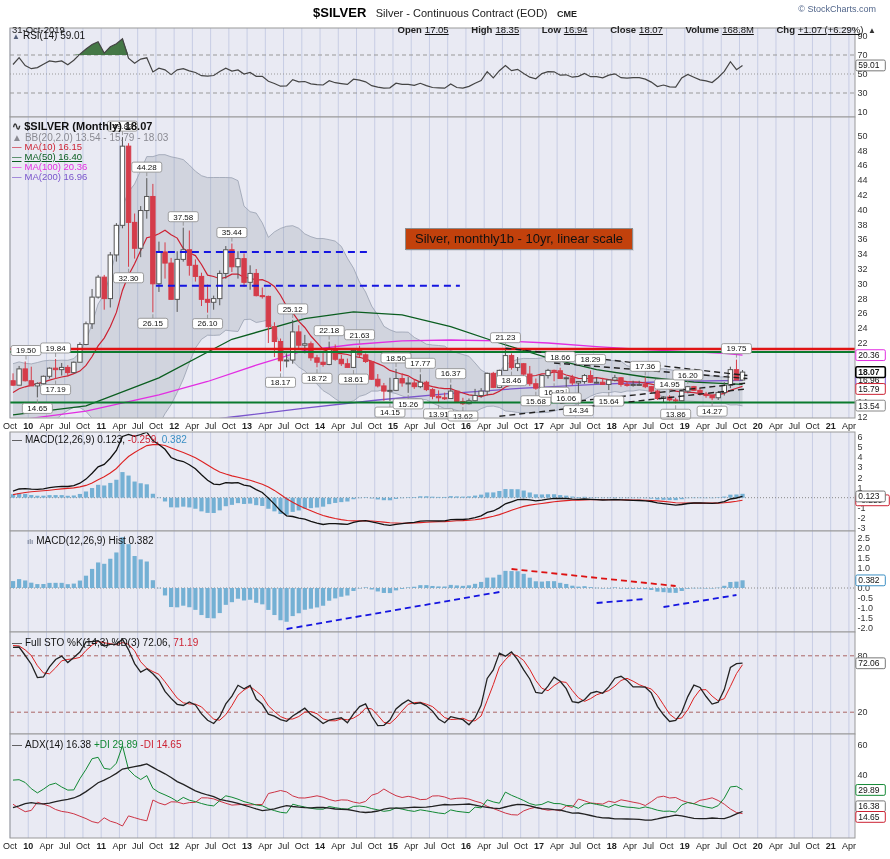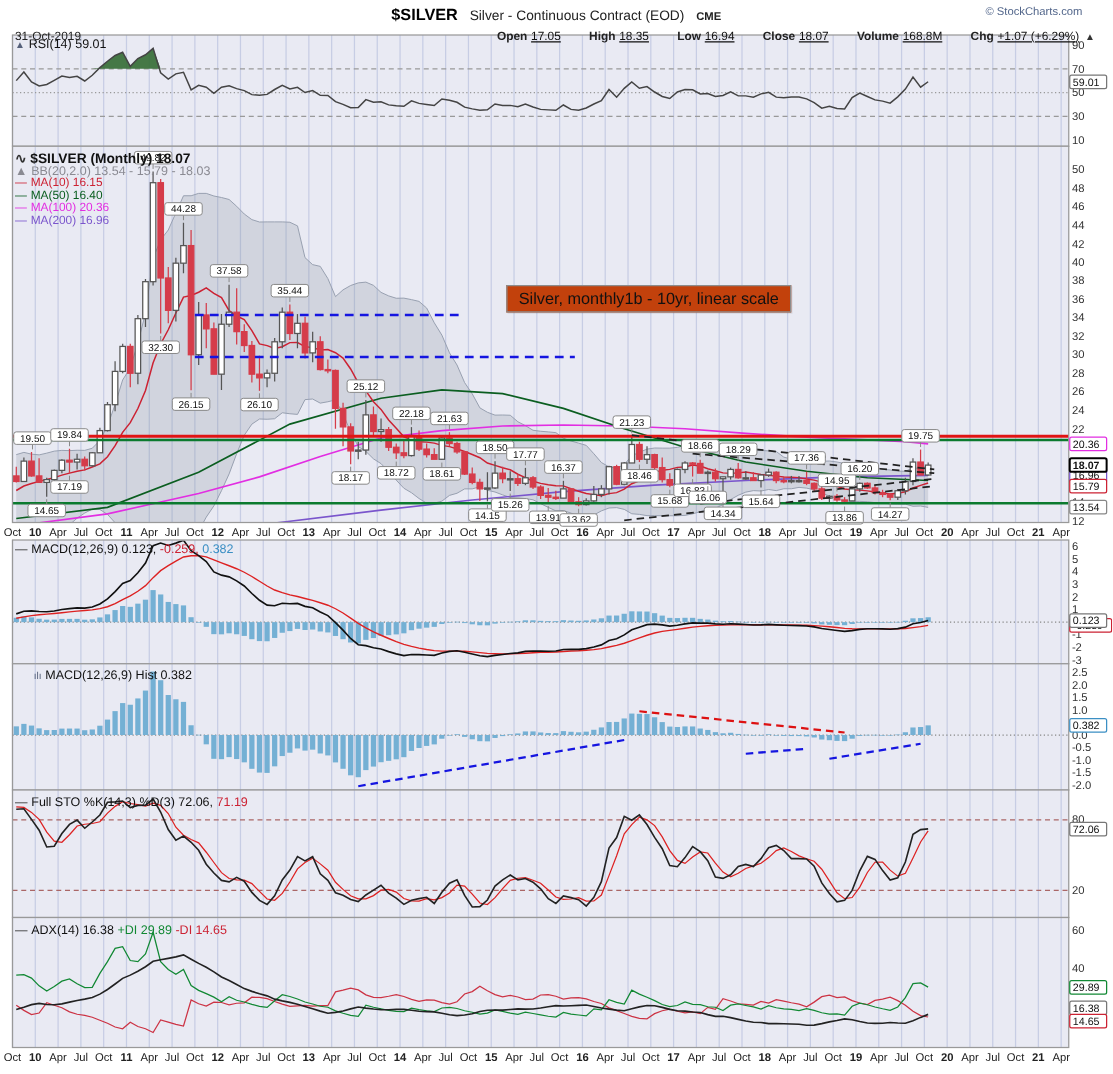--- a/index.html
+++ b/index.html
@@ -2,33 +2,33 @@
 <html><head>
 <meta charset="utf-8">
 <style>
   html,body{margin:0;padding:0;background:#fff;}
   #root{position:relative;width:890px;height:859px;background:#fff;
         font-family:"Liberation Sans",sans-serif;overflow:hidden;}
   .hrow1{position:absolute;left:12px;top:3px;width:866px;height:14px;white-space:nowrap;text-align:center;}
   .sym{font-size:13px;font-weight:bold;color:#000;}
   .desc{font-size:11px;color:#222;margin-left:5px;}
   .exch{font-size:9px;color:#222;margin-left:5px;font-weight:bold;}
-  .copy{position:absolute;right:12px;top:1px;font-size:9px;color:#51658a;}
+  .copy{position:absolute;right:2px;top:1px;font-size:9px;color:#51658a;}
   .hrow2{position:absolute;left:12px;top:24px;width:866px;height:12px;font-size:9.5px;color:#222;white-space:nowrap;}
   .quote{position:absolute;right:2px;top:0;}
   .quote b{margin-left:20px;}
   .quote .v{margin-left:3px;color:#111;text-decoration:underline;}
   .arrow{font-size:8px;color:#333;margin-left:2px;}
   .lg{position:absolute;white-space:nowrap;z-index:5;}
   .lg .ic{margin-right:3px;}
   #lg-rsi{left:12px;top:30px;font-size:10px;color:#111;}
   #lg-sym{left:12px;top:120px;font-size:11px;font-weight:bold;color:#111;}
   #lg-bb{left:12px;top:132px;font-size:10px;color:#8a8a92;text-align:center;}
   #lg-ma10{left:12px;top:141px;font-size:9.5px;color:#cc2233;}
-  #lg-ma50{left:12px;top:151px;font-size:9.5px;color:#0b5e20;}
+  #lg-ma50{left:12px;top:151px;font-size:9.5px;color:#0b5e20;text-decoration:underline;}
   #lg-ma100{left:12px;top:161px;font-size:9.5px;color:#e22ee2;}
   #lg-ma200{left:12px;top:171px;font-size:9.5px;color:#7a55cc;}
   #lg-macd,#lg-hist,#lg-sto,#lg-adx{font-size:10px;color:#111;}
   #lg-macd{left:12px;top:434px;text-align:right;}
   #lg-hist{left:12px;top:535px;padding-left:15px;}
   #lg-sto{left:12px;top:637px;}
   #lg-adx{left:12px;top:739px;}
   .red{color:#cc2233;} .blue{color:#3b8fc4;} .green{color:#118833;}
   .icb{color:#55607a;font-size:8px;} .icw{color:#333;}
   #note{position:absolute;left:405px;top:228px;background:#c2410c;border:1.5px solid #8c8c8c;

